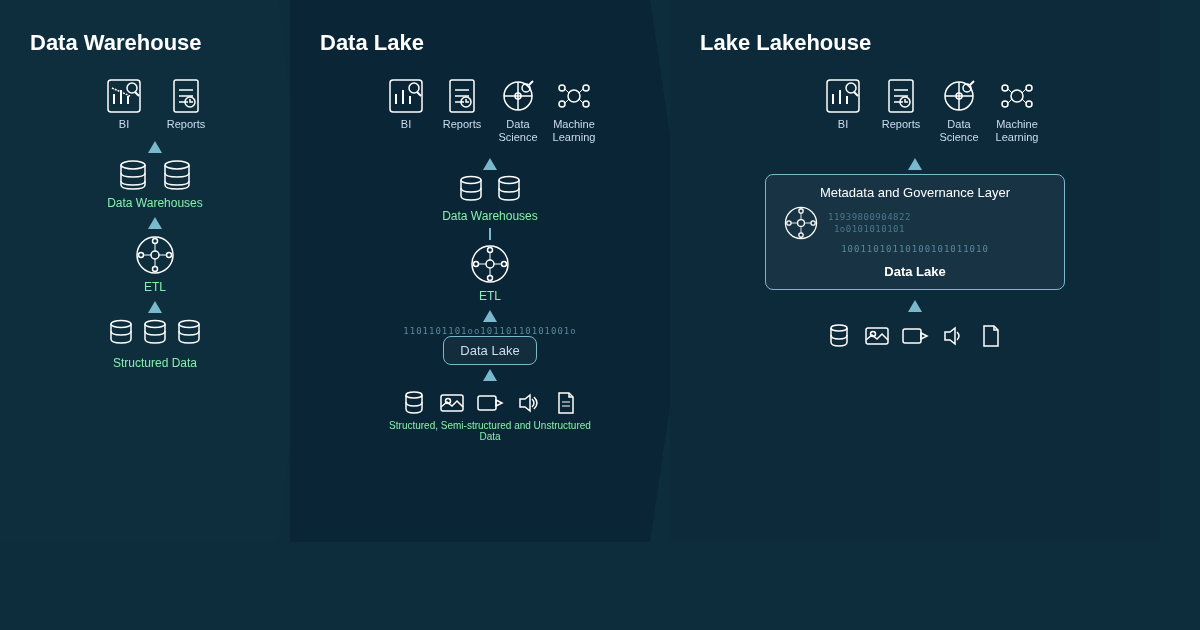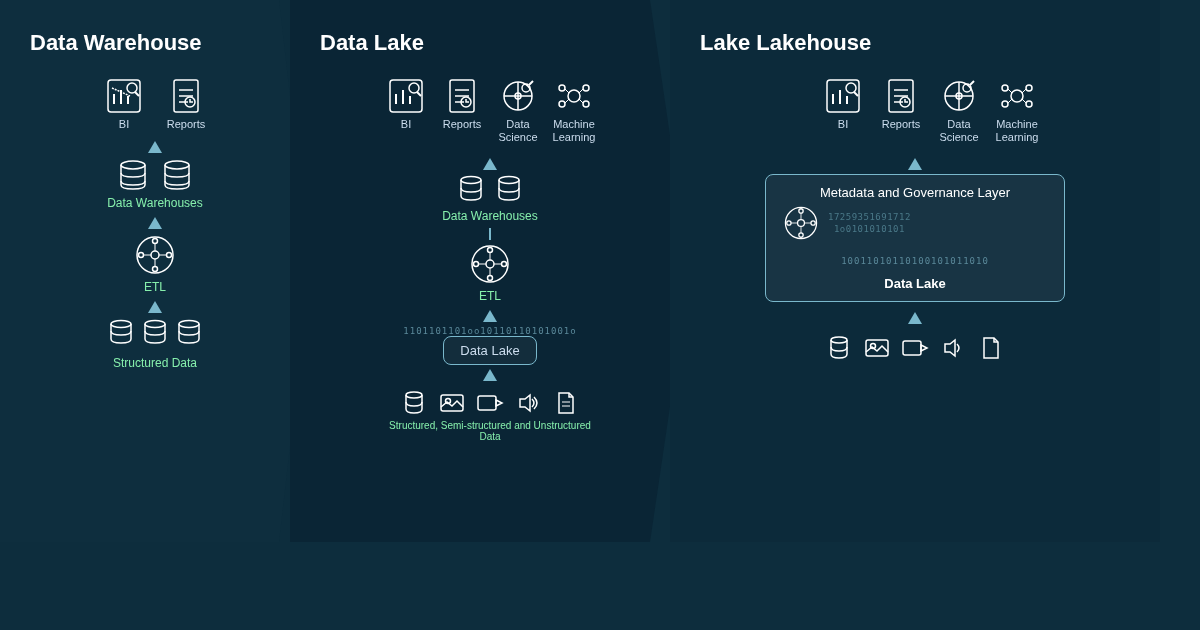--- a/index.html
+++ b/index.html
@@ -515,26 +515,26 @@
             <circle cx="22" cy="8" r="2.5" stroke="white" stroke-width="1.5"></circle>
             <circle cx="22" cy="36" r="2.5" stroke="white" stroke-width="1.5"></circle>
             <circle cx="8" cy="22" r="2.5" stroke="white" stroke-width="1.5"></circle>
             <circle cx="36" cy="22" r="2.5" stroke="white" stroke-width="1.5"></circle>
             <line x1="22" y1="10.5" x2="22" y2="18" stroke="white" stroke-width="1"></line>
             <line x1="22" y1="26" x2="22" y2="33.5" stroke="white" stroke-width="1"></line>
             <line x1="10.5" y1="22" x2="18" y2="22" stroke="white" stroke-width="1"></line>
             <line x1="26" y1="22" x2="33.5" y2="22" stroke="white" stroke-width="1"></line>
           </svg>
           <div>
-            <div class="binary-text">17259351691712</div>
+            <div class="binary-text">11939800904822</div>
             <div class="binary-text">1o0101010101</div>
           </div>
         </div>
 
-        <div style="overflow:hidden;height:16px;margin-top:14px;">
+        <div style="overflow:hidden;height:16px;margin-top:2px;">
           <div class="wave-text">10011010110100101011010</div>
         </div>
         <div style="margin-top:4px;font-size:13px;color:white;font-weight:600;">Data Lake</div>
       </div>
 
       <div class="arrow-up"></div>
 
       <div class="structured-row" style="margin-top:6px;">
         <svg width="28" height="28" viewBox="0 0 28 28">
           <ellipse cx="14" cy="6" rx="8" ry="3" stroke="white" stroke-width="1.5"></ellipse>

